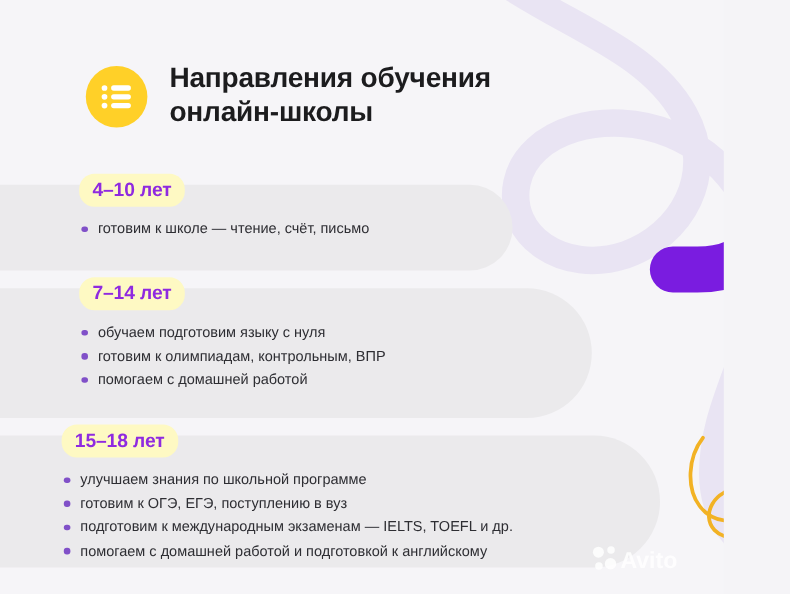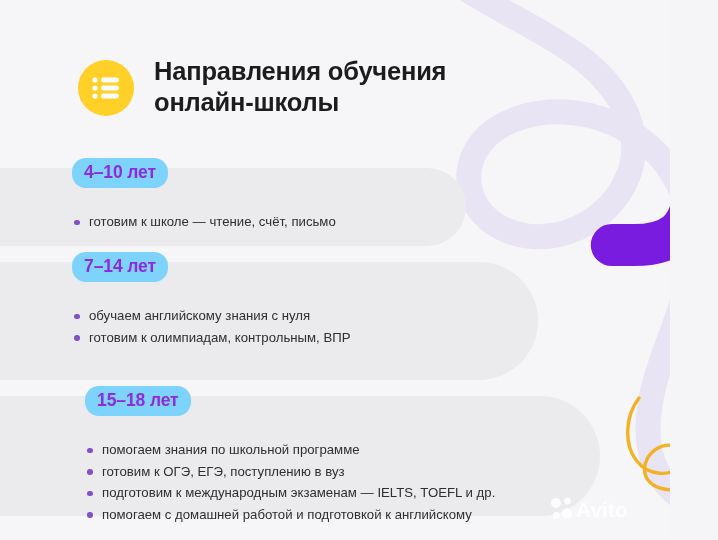--- a/index.html
+++ b/index.html
@@ -15,21 +15,20 @@
     position: relative;
   }
 
   #poster {
     position: absolute;
     inset: 0;
     width: 658px;
     height: 540px;
     overflow: hidden;
     background: #f6f5f8;
-    padding-left: 12px;
   }
 
   
   .decor-layer {
     position: absolute;
     inset: 0;
     width: 718px;
     height: 540px;
     pointer-events: none;
   }
@@ -93,33 +92,33 @@
   #card-3 {
     left: -40px;
     top: 396px;
     width: 640px;
     height: 120px;
     border-radius: 0 60px 60px 0;
   }
 
   .age-badge {
     display: inline-block;
-    background: #7dd3fc;
+    background: #fef9c3;
     color: #8f2ae0;
     font-size: 17.5px;
     font-weight: bold;
     border-radius: 14px;
     padding: 4px 12px 5px 12px;
     letter-spacing: -0.1px;
     white-space: nowrap;
   }
 
   .bullets {
     list-style: none;
-    margin: 23px 0 0 0;
+    margin: 9px 0 0 0;
     padding: 0;
   }
   .bullets li {
     position: relative;
     padding-left: 17px;
     font-size: 13.2px;
     line-height: 21.5px;
     color: #2e2e33;
     white-space: nowrap;
   }
@@ -129,21 +128,21 @@
     left: 2px;
     top: 8.5px;
     width: 5.5px;
     height: 5.5px;
     border-radius: 50%;
     background: #8050c8;
   }
 
   #block-1 { left: 72px; top: 158px; }
   #block-2 { left: 72px; top: 252px; }
-  #block-3 { left: 85px; top: 386px; }
+  #block-3 { left: 56px; top: 386px; }
 
   
   .avito-watermark {
     position: absolute;
     right: 30px;
     bottom: 12px;
     z-index: 8;
     opacity: 0.92;
   }
 </style>
@@ -200,29 +199,30 @@
   <div class="card-inner" id="block-1">
     <span class="age-badge">4–10 лет</span>
     <ul class="bullets">
       <li>готовим к школе — чтение, счёт, письмо</li>
     </ul>
   </div>
 
   <div class="card-inner" id="block-2">
     <span class="age-badge">7–14 лет</span>
     <ul class="bullets">
-      <li>обучаем английскому знания с нуля</li>
+      <li>обучаем подготовим языку с нуля</li>
       <li>готовим к олимпиадам, контрольным, ВПР</li>
+      <li>помогаем с домашней работой</li>
     </ul>
   </div>
 
   <div class="card-inner" id="block-3">
     <span class="age-badge">15–18 лет</span>
     <ul class="bullets">
-      <li>помогаем знания по школьной программе</li>
+      <li>улучшаем знания по школьной программе</li>
       <li>готовим к ОГЭ, ЕГЭ, поступлению в вуз</li>
       <li>подготовим к международным экзаменам — IELTS, TOEFL и др.</li>
       <li>помогаем с домашней работой и подготовкой к английскому</li>
     </ul>
   </div>
 
   <div class="avito-watermark">
     <svg width="92" height="30" viewBox="0 0 92 30" xmlns="http://www.w3.org/2000/svg" aria-hidden="true">
       <g fill="#ffffff" fill-opacity="0.93">
         <circle cx="8" cy="9" r="5"></circle>

